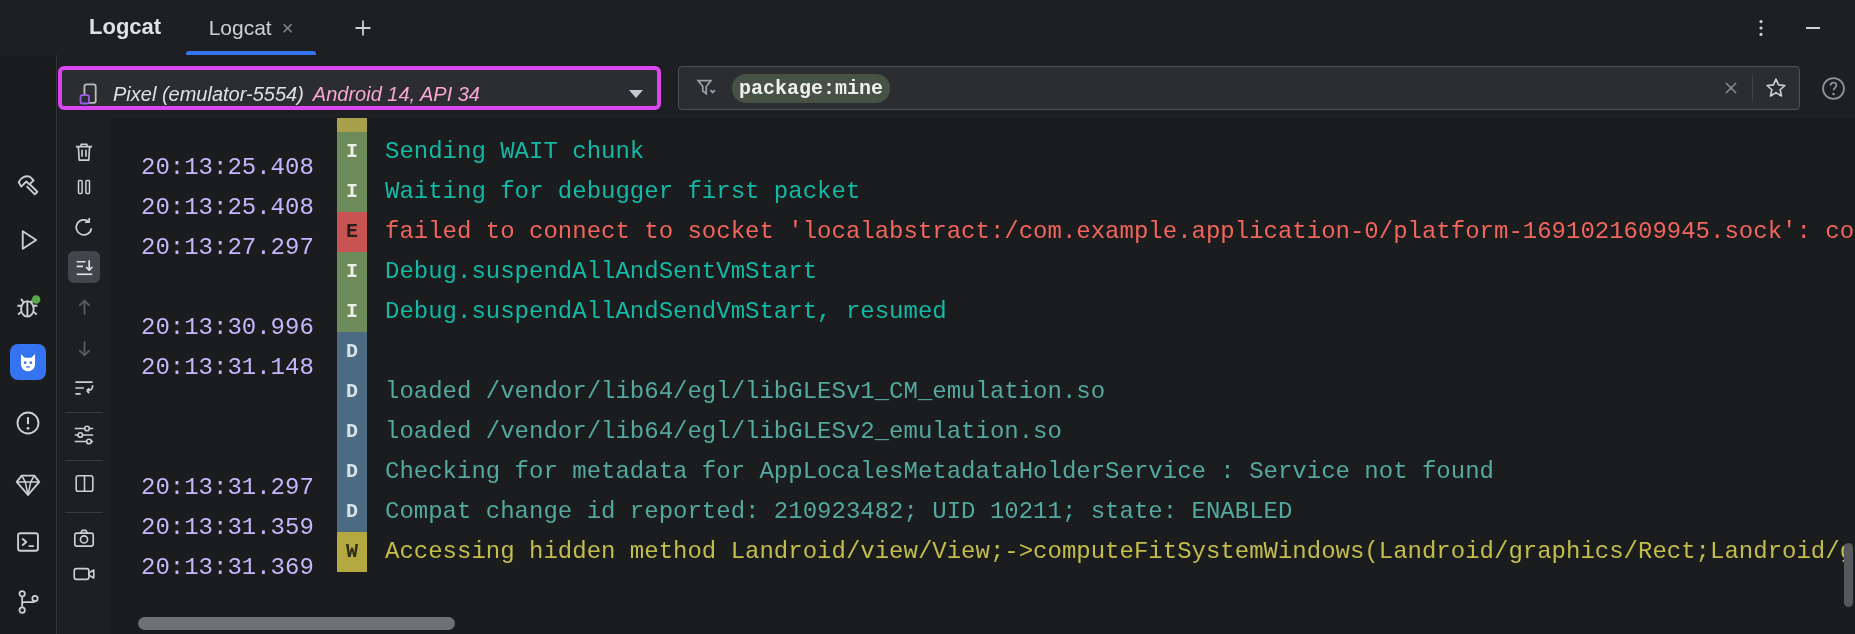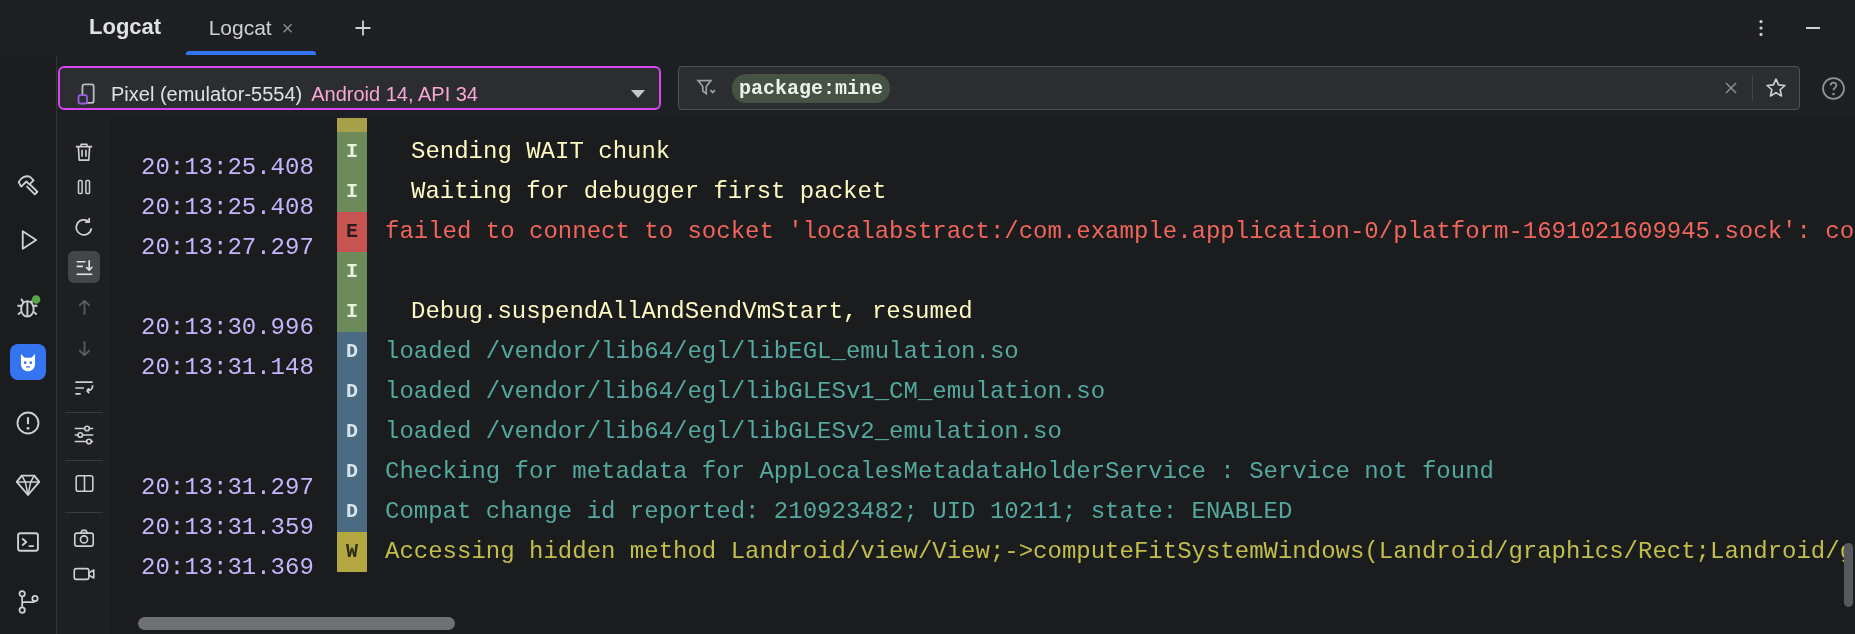--- a/index.html
+++ b/index.html
@@ -20,22 +20,22 @@
   .tab-close { color:#878b92; font-size:20px; line-height:1; }
   .tab-underline { position:absolute; left:0; bottom:0; width:100%; height:4px; background:#3574f0; border-radius:3px 3px 0 0; }
   .add-tab { position:absolute; left:348px; top:13px; width:30px; height:30px; display:flex; align-items:center; justify-content:center; cursor:pointer; }
   .tabbar-right { position:absolute; right:18px; top:13px; display:flex; gap:22px; align-items:center; }
   .tb-icon { width:30px; height:30px; display:flex; align-items:center; justify-content:center; cursor:pointer; }
 
   
   .toolbar { position:absolute; left:0; top:55px; width:1855px; height:63px; background:#1e1f22; }
   .device-combo {
     position:absolute; left:58px; top:11px; width:603px; height:44px;
-    background:#2b2d30; border:2px solid #d946ef; border-radius:6px;
-    display:flex; align-items:center; padding:12px 14px 0 14px; cursor:pointer;
+    background:#2b2d30; border:4px solid #d946ef; border-radius:6px;
+    display:flex; align-items:center; padding:12px 14px 0 14px; cursor:pointer;font-style:italic;
   }
   .device-name { font-size:20px; color:#dfe1e5; margin-left:10px; white-space:nowrap; }
   .device-details { font-size:20px; color:#f9a8d4; margin-left:9px; white-space:nowrap; }
   .combo-caret { margin-left:auto; width:0; height:0; border-left:7px solid transparent; border-right:7px solid transparent; border-top:8px solid #c5c8ce; }
   .filter-field {
     position:absolute; left:678px; top:11px; width:1122px; height:44px;
     background:#2b2d30; border:1px solid #4e5157; border-radius:4px;
     display:flex; align-items:center; padding:0 10px 0 14px;
   }
   .filter-text {
@@ -58,21 +58,21 @@
   .tc-item.toggled { background:#43454a; }
   .tc-sep { position:absolute; left:7px; width:38px; height:1px; background:#393b40; }
 
   
   .log-area { position:absolute; left:110px; top:118px; width:1745px; height:516px; background:#1b1c1e; overflow:hidden; }
   .log-row { position:relative; height:40px; font-family:"Liberation Mono", monospace; font-size:24px; line-height:40px; white-space:pre; }
   .log-time { position:absolute; left:31px; top:16px; color:#c4b5fd; }
   .log-badge { position:absolute; left:227px; top:0; width:30px; height:40px; text-align:center; font-weight:bold; font-size:20px; }
   .log-msg { position:absolute; left:275px; top:0; right:0; overflow:hidden; }
   .lvl-I .log-badge { background:#6c8a5a; color:#eaf0e4; }
-  .lvl-I .log-msg  { color:#fef9c3;margin-left:26px; }
+  .lvl-I .log-msg  { color:#14b8a6; }
   .lvl-E .log-badge { background:#c75450; color:#2b1d1c; }
   .lvl-E .log-msg  { color:#f0655c; }
   .lvl-D .log-badge { background:#4a6b82; color:#d9e4ea; }
   .lvl-D .log-msg  { color:#53a89f; }
   .lvl-W .log-badge { background:#b3a940; color:#2e2b18; }
   .lvl-W .log-msg  { color:#c3be4b; }
   .clipped-row { position:relative; height:14px; overflow:hidden; }
   .clipped-row .inner { position:absolute; left:0; top:-26px; width:100%; height:40px; }
   .clipped-row .log-badge { background:#a8a04b; }
 
@@ -294,30 +294,30 @@
     <span class="log-badge">I</span>
     <span class="log-msg">Waiting for debugger first packet</span>
   </div>
   <div class="log-row lvl-E">
     <span class="log-time">20:13:27.297</span>
     <span class="log-badge">E</span>
     <span class="log-msg">failed to connect to socket 'localabstract:/com.example.application-0/platform-1691021609945.sock': coul</span>
   </div>
   <div class="log-row lvl-I">
     <span class="log-badge">I</span>
+    <span class="log-msg">Debug.suspendAllAndSentVmStart</span>
   </div>
   <div class="log-row lvl-I">
     <span class="log-time">20:13:30.996</span>
     <span class="log-badge">I</span>
     <span class="log-msg">Debug.suspendAllAndSendVmStart, resumed</span>
   </div>
   <div class="log-row lvl-D">
     <span class="log-time">20:13:31.148</span>
     <span class="log-badge">D</span>
-    <span class="log-msg">loaded /vendor/lib64/egl/libEGL_emulation.so</span>
   </div>
   <div class="log-row lvl-D">
     <span class="log-badge">D</span>
     <span class="log-msg">loaded /vendor/lib64/egl/libGLESv1_CM_emulation.so</span>
   </div>
   <div class="log-row lvl-D">
     <span class="log-badge">D</span>
     <span class="log-msg">loaded /vendor/lib64/egl/libGLESv2_emulation.so</span>
   </div>
   <div class="log-row lvl-D">

